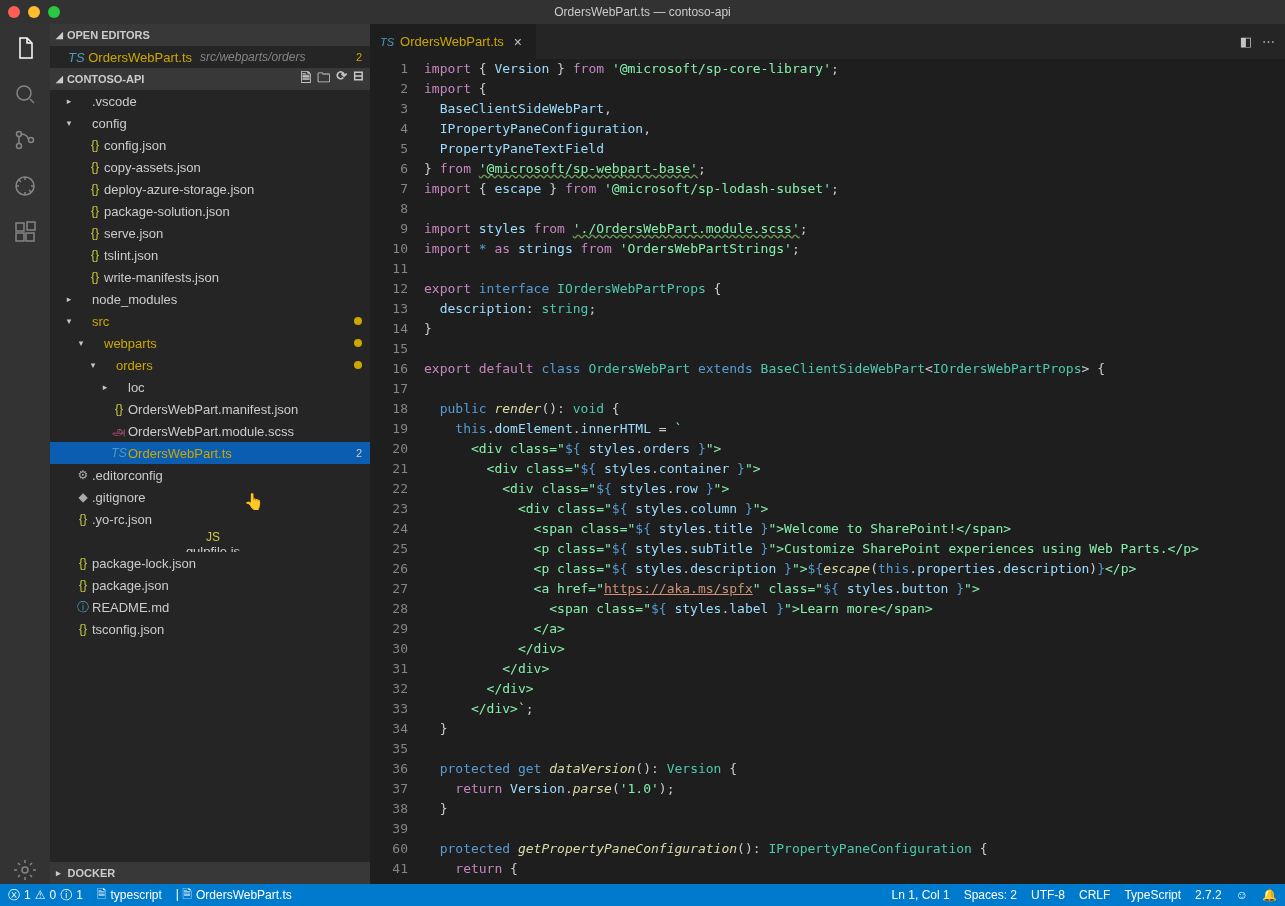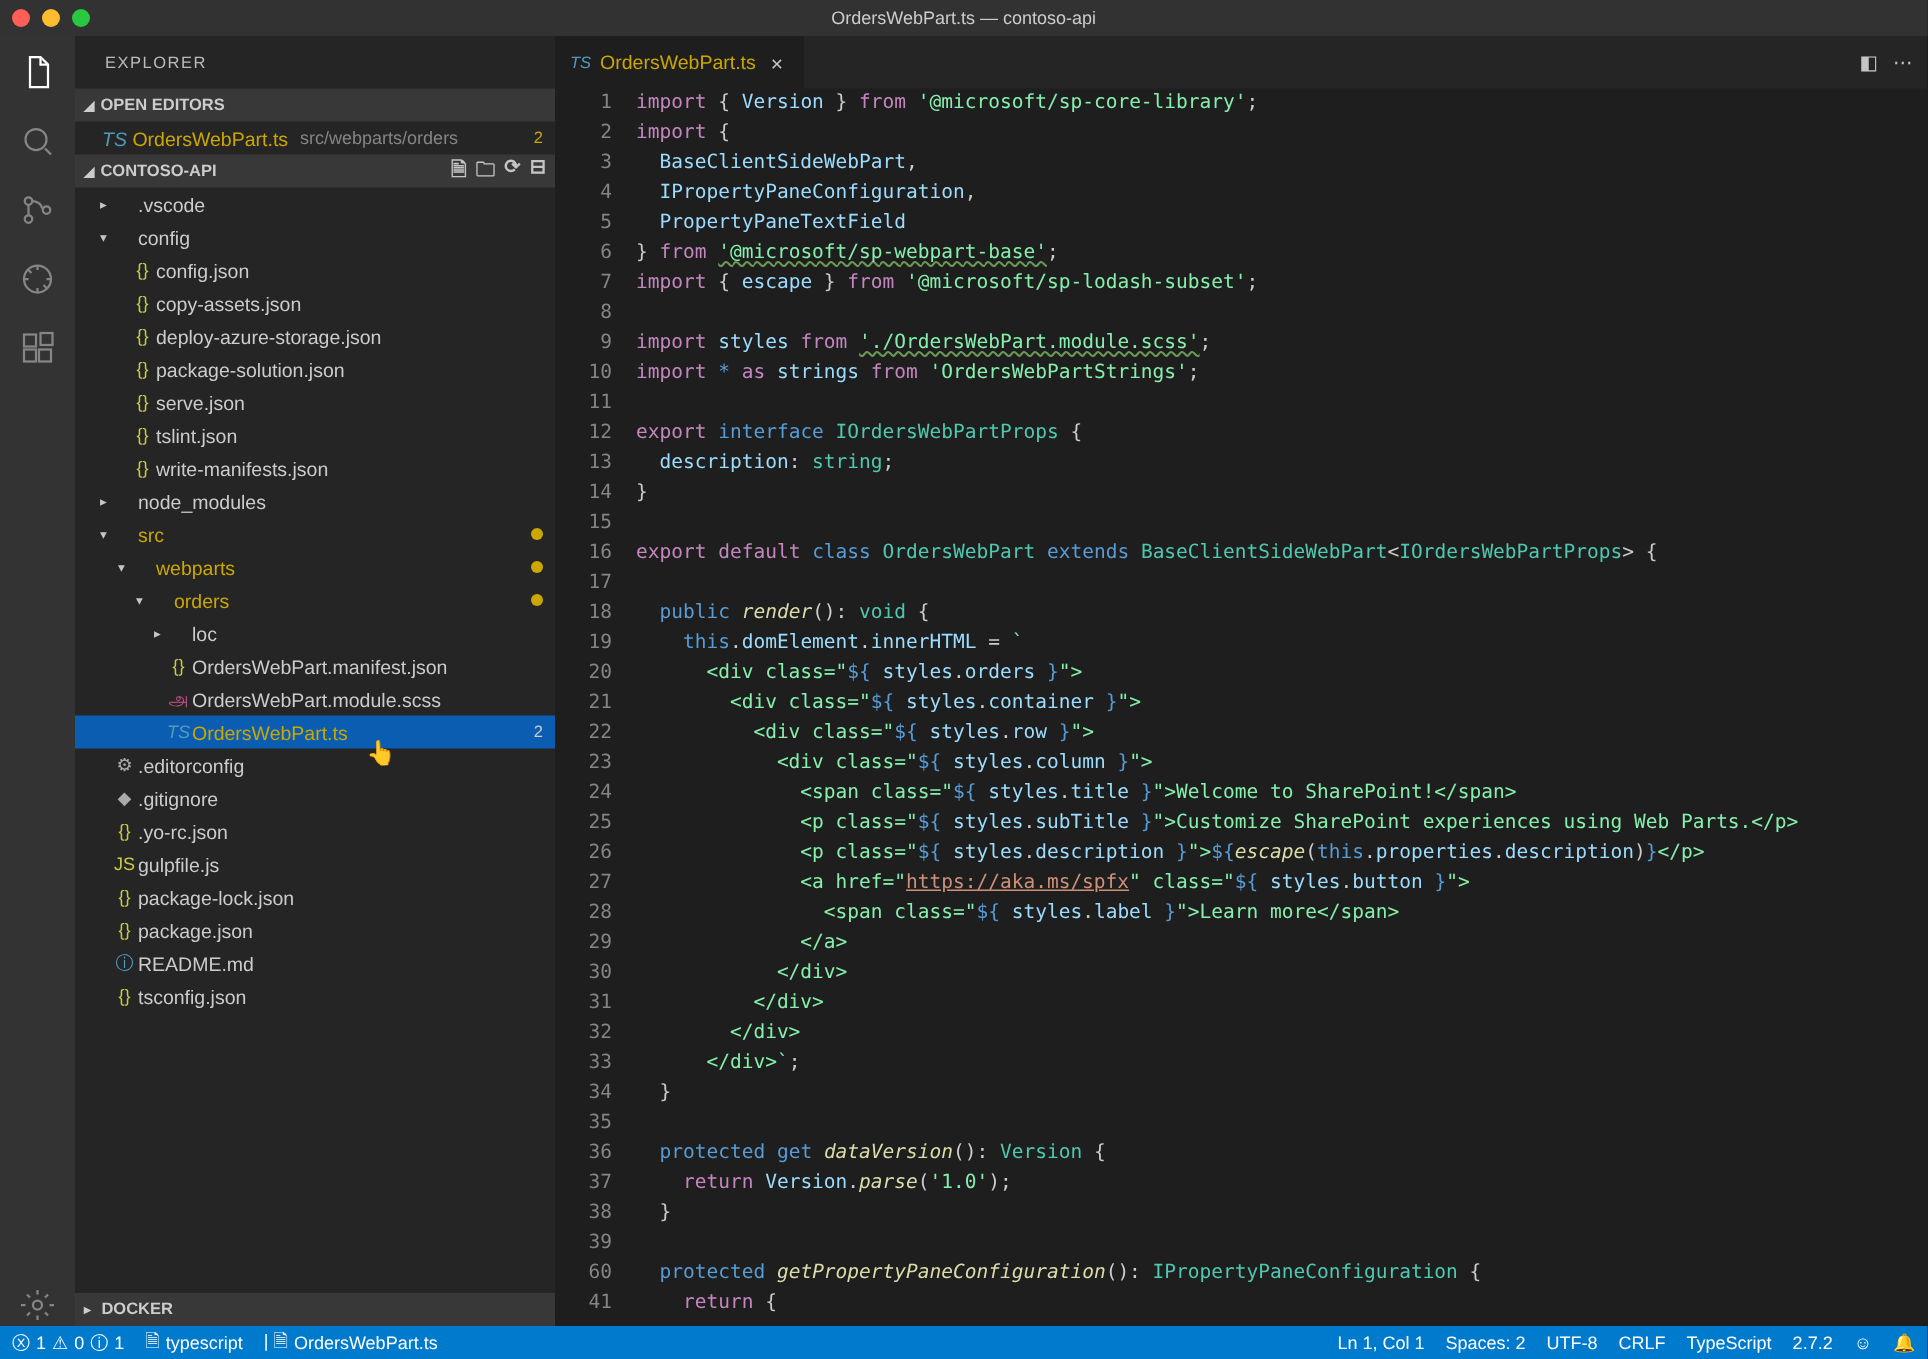--- a/index.html
+++ b/index.html
@@ -24,21 +24,21 @@
 .row { height:22px; display:flex; align-items:center; padding-right:8px; cursor:pointer; white-space:nowrap;}
 .row.sel{background:#0a5db1;color:#fff;}
 .row .chev{width:10px; font-size:9px; color:#c5c5c5; text-align:center;}
 .row .ic{width:18px; text-align:center; font-size:12px;}
 .row .lbl{flex:1; overflow:hidden; text-overflow:ellipsis;}
 .row .badge{color:#ccc;font-size:11px;}
 .row .moddot{width:8px;height:8px;border-radius:50%;background:#cca700;margin-left:auto;}
 .m-json{color:#cbcb41;} .m-ts{color:#519aba;font-style:italic;} .m-scss{color:#c6538c;} .m-md{color:#519aba;} .m-js{color:#cbcb41;} .m-gear{color:#aaaaaa;}
 .mod,.mod .lbl{color:#cca700 !important;}
 .openfile { height:22px; display:flex; align-items:center; padding-left:18px; padding-right:8px;}
-.openfile .nm{color:#cca700;} .openfile .pth{color:#858585;font-size:12px;margin-left:8px;} .openfile .bd{margin-left:auto;color:#cca700;font-size:11px;}
+.openfile .nm{color:#cca700;} .openfile .pth{color:#858585;font-size:12px;margin-left:8px;font-style:italic;} .openfile .bd{margin-left:auto;color:#cca700;font-size:11px;}
 .editor { flex:1; display:flex; flex-direction:column; background:#1e1e1e; overflow:hidden;}
 .tabs { height:35px; background:#252526; display:flex; align-items:stretch;}
 .tab { display:flex; align-items:center; padding:0 10px; background:#1e1e1e; gap:6px; cursor:pointer;}
 .tab .nm{color:#cca700;font-size:13px;}
 .tab .cls{color:#c5c5c5;font-size:14px;width:16px;text-align:center;}
 .tabactions{margin-left:auto;display:flex;align-items:center;gap:10px;padding:0 10px;color:#c5c5c5;}
 .code { flex:1; display:flex; font-family:"Menlo","Consolas",monospace; font-size:13px; line-height:20px; overflow:auto;}
 .gutter { width:54px; text-align:right; padding-right:16px; color:#858585; user-select:none;}
 .content { flex:1; white-space:pre;}
 .kw{color:#c586c0;} .ty{color:#569cd6;} .st{color:#86efac;} .fn{color:#dcdcaa;font-style:italic;} .va{color:#9cdcfe;} .cl{color:#4ec9b0;}
@@ -100,21 +100,20 @@
     <div class="spacer"></div>
     <div class="ic">
         <svg width="24" height="24" viewBox="0 0 24 24" fill="none" stroke="currentColor" stroke-width="1.5">
           <circle cx="12" cy="12" r="3"></circle>
           <path d="M12 2v3M12 19v3M4 12H1M23 12h-3M5 5l2 2M17 17l2 2M19 5l-2 2M7 17l-2 2"></path>
         </svg>
       </div>
   </div>
 
   <div class="sidebar">
-    <div class="sb-title">EXPLORER</div>
     <div class="section">
         <span class="chev">◢</span>
         <span>OPEN EDITORS</span>
       </div>
     <div class="openfile">
       <span class="ic m-ts">TS</span>&nbsp;
       <span class="nm">OrdersWebPart.ts</span>
       <span class="pth">src/webparts/orders</span>
       <span class="bd">2</span>
     </div>
@@ -226,21 +225,21 @@
         <div class="row" style="padding-left: 14px;">
           <span class="chev"></span>
           <span class="ic m-gear">◆</span>
           <span class="lbl">.gitignore</span>
         </div>
         <div class="row" style="padding-left: 14px;">
           <span class="chev"></span>
           <span class="ic m-json">{}</span>
           <span class="lbl">.yo-rc.json</span>
         </div>
-        <div class="row" style="padding-left: 14px;">
+        <div class="row" style="padding-left: 14px; flex-direction: column;">
           <span class="chev"></span>
           <span class="ic m-js">JS</span>
           <span class="lbl">gulpfile.js</span>
         </div>
         <div class="row" style="padding-left: 14px;">
           <span class="chev"></span>
           <span class="ic m-json">{}</span>
           <span class="lbl">package-lock.json</span>
         </div>
         <div class="row" style="padding-left: 14px;">

